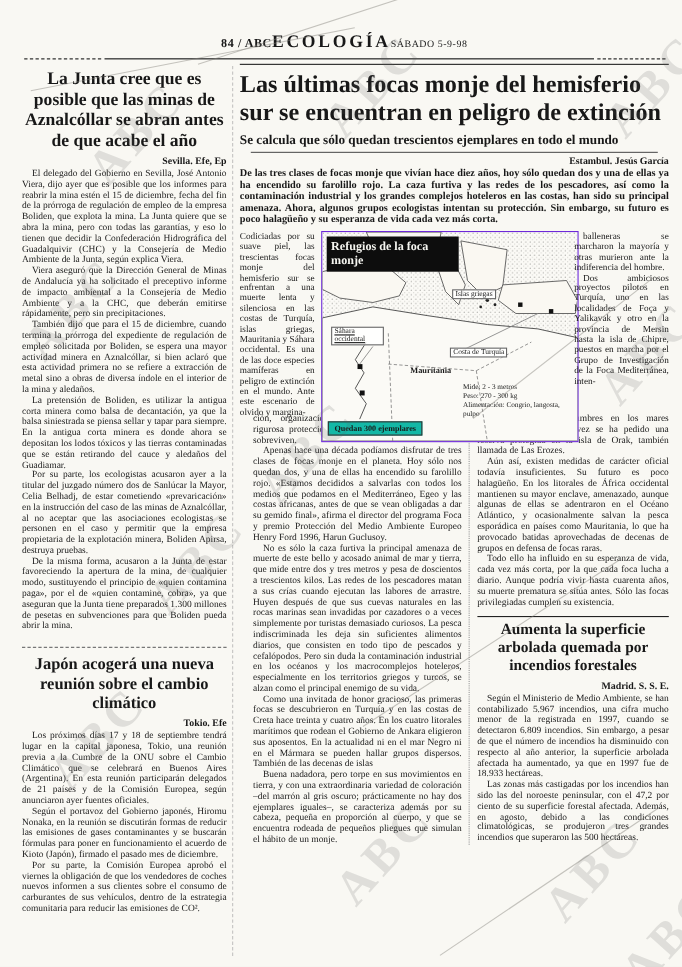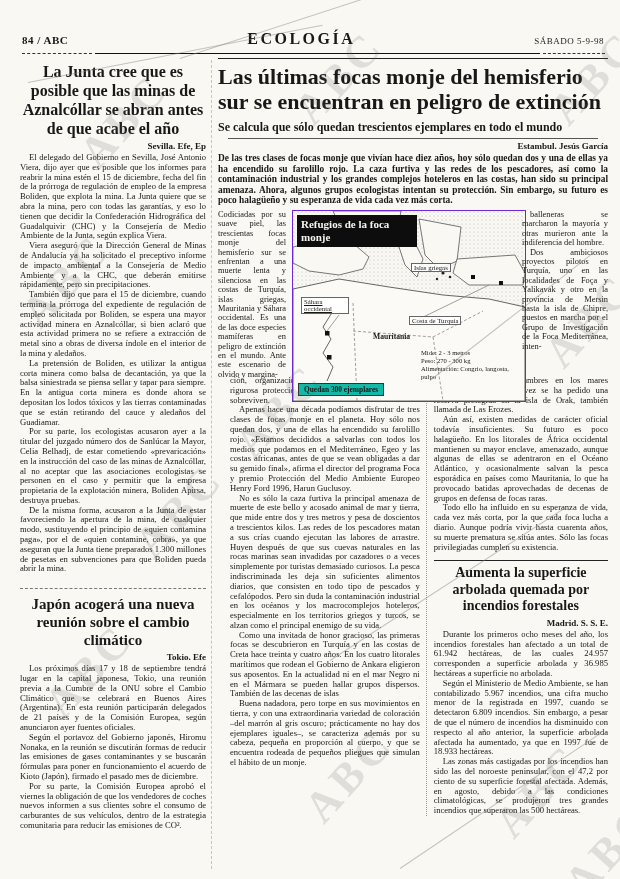--- a/index.html
+++ b/index.html
@@ -3,21 +3,21 @@
 <meta charset="utf-8">
 <style>
   html,body { margin:0; padding:0; background:#e8e6e0; }
   #page {
     position:relative; width:620px; height:879px; margin:0 auto;
     background:#f9f8f3; overflow:hidden; color:#181818;
     font-family:"Liberation Serif","DejaVu Serif",serif;
   }
   
   .hdr { position:absolute; top:30px; left:22px; right:16px; display:flex;
-         justify-content:space-between; align-items:baseline; }
+         justify-content:center; align-items:baseline; }
   .hdr .pagenum { font-size:11px; font-weight:bold; letter-spacing:.5px; }
   .hdr .section { font-size:16px; font-weight:bold; letter-spacing:2.5px; }
   .hdr .date    { font-size:9px; letter-spacing:.5px; color:#222; }
   .hdr-rule-solid { position:absolute; top:53px; left:95px; width:445px; height:0;
                     border-top:1.5px solid #111; }
   .hdr-rule-dashL { position:absolute; top:53px; left:22px; width:70px; height:0;
                     border-top:1.5px dashed #333; }
   .hdr-rule-dashR { position:absolute; top:53px; left:543px; width:62px; height:0;
                     border-top:1.5px dashed #333; }
 
@@ -192,21 +192,20 @@
         <div class="bodytxt">
           <p style="text-indent:0">de sus cotidianas costumbres en los mares perezosos. Por primera vez se ha pedido una reserva protegida en la isla de Orak, también llamada de Las Erozes.</p>
           <p>Aún así, existen medidas de carácter oficial todavía insuficientes. Su futuro es poco halagüeño. En los litorales de África occidental mantienen su mayor enclave, amenazado, aunque algunas de ellas se adentraron en el Océano Atlántico, y ocasionalmente salvan la pesca esporádica en países como Mauritania, lo que ha provocado batidas aprovechadas de decenas de grupos en defensa de focas raras.</p>
           <p>Todo ello ha influido en su esperanza de vida, cada vez más corta, por la que cada foca lucha a diario. Aunque podría vivir hasta cuarenta años, su muerte prematura se sitúa antes. Sólo las focas privilegiadas cumplen su existencia.</p>
         </div>
 
         <div class="subart">
           <div class="h-sub">Aumenta la superficie arbolada quemada por incendios forestales</div>
           <div class="byline">Madrid. S. S. E.</div>
           <div class="bodytxt">
-            <p>Durante los primeros ocho meses del año, los incendios forestales han afectado a un total de 61.942 hectáreas, de las cuales 24.957 corresponden a superficie arbolada y 36.985 hectáreas a superficie no arbolada.</p>
             <p>Según el Ministerio de Medio Ambiente, se han contabilizado 5.967 incendios, una cifra mucho menor de la registrada en 1997, cuando se detectaron 6.809 incendios. Sin embargo, a pesar de que el número de incendios ha disminuido con respecto al año anterior, la superficie arbolada afectada ha aumentado, ya que en 1997 fue de 18.933 hectáreas.</p>
             <p>Las zonas más castigadas por los incendios han sido las del noroeste peninsular, con el 47,2 por ciento de su superficie forestal afectada. Además, en agosto, debido a las condiciones climatológicas, se produjeron tres grandes incendios que superaron las 500 hectáreas.</p>
           </div>
         </div>
       </div>
     </div>
   </div>
 
   <span class="wm" style="left:70px;  top:95px;">ABC</span>
   <span class="wm" style="left:285px; top:52px;">ABC</span>

